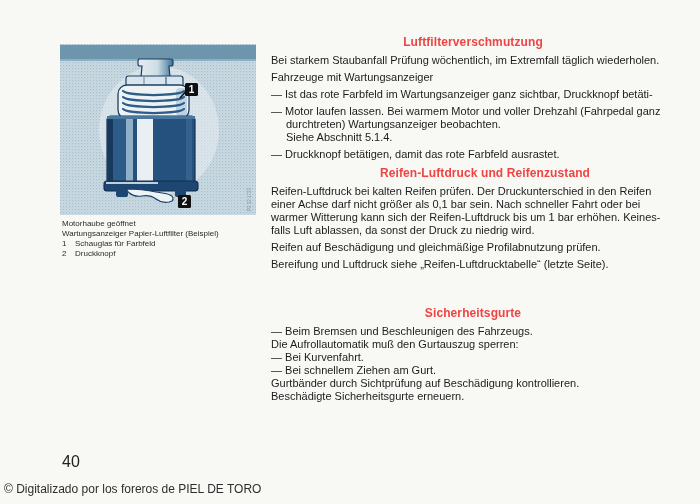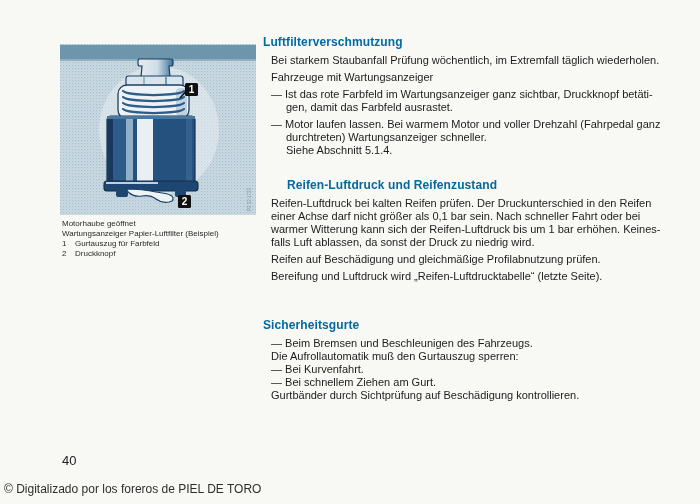--- a/index.html
+++ b/index.html
@@ -9,28 +9,28 @@
   }
   
   .fig{position:absolute;left:60px;top:44px;width:196px;height:171px;}
   .fig svg{display:block;width:100%;height:100%;}
   
   .caption{position:absolute;left:62px;top:219px;width:196px;font-size:8px;line-height:10px;color:#2a2a2a;}
   .legend-row{display:flex;}
   .legend-num{width:13px;flex:none;}
   
   .col{position:absolute;left:263px;top:36px;width:420px;font-size:11px;line-height:13px;color:#1c1c1c;}
-  .hd{font-size:12px;line-height:13px;font-weight:bold;margin:0 0 5px;color:#0369a1;letter-spacing:.1px;}
-  .hd.sp2{margin-top:22px;padding-left:24px;}
+  .hd{font-size:12px;line-height:13px;font-weight:bold;margin:0 0 5px;color:#ef4444;letter-spacing:.1px;text-align:center;}
+  .hd.sp2{margin-top:6px;padding-left:24px;}
   .hd.sp3{margin-top:36px;}
   .block{margin:0 8px 4px;}
   .line{white-space:nowrap;}
   .line.cont{padding-left:15px;}
   
-  .pageno{position:absolute;left:62px;top:453px;font-size:13px;color:#222;}
+  .pageno{position:absolute;left:62px;top:453px;font-size:16px;color:#222;}
   .watermark{position:absolute;left:4px;top:482px;font-size:12px;color:#2e2e2e;}
 </style>
 </head>
 <body>
 
 <div class="page">
 
   <div class="fig">
     <svg viewBox="0 0 196 171" xmlns="http://www.w3.org/2000/svg">
       <defs>
@@ -92,66 +92,69 @@
 
       <text transform="translate(191,167) rotate(-90)" font-size="4.5" fill="#8099a9" font-family="Liberation Sans, sans-serif">P2 32 1723</text>
     </svg>
   </div>
 
   <div class="caption">
     <div class="line">Motorhaube geöffnet</div>
     <div class="line">Wartungsanzeiger Papier-Luftfilter (Beispiel)</div>
     <div class="legend-row">
       <span class="legend-num">1</span>
-      <span>Gurtauszug für Farbfeld</span>
+      <span>Schauglas für Farbfeld</span>
     </div>
     <div class="legend-row">
       <span class="legend-num">2</span>
       <span>Druckknopf</span>
     </div>
   </div>
 
   <div class="col">
 
     <h3 class="hd">Luftfilterverschmutzung</h3>
     <div class="block">
       <div class="line">Bei starkem Staubanfall Prüfung wöchentlich, im Extremfall täglich wiederholen.</div>
     </div>
     <div class="block">
       <div class="line">Fahrzeuge mit Wartungsanzeiger</div>
     </div>
     <div class="block">
       <div class="line">— Ist das rote Farbfeld im Wartungsanzeiger ganz sichtbar, Druckknopf betäti-</div>
-      <div class="line cont">gen, damit das Farbfeld ausrastet.</div>
     </div>
     <div class="block">
       <div class="line">— Motor laufen lassen. Bei warmem Motor und voller Drehzahl (Fahrpedal ganz</div>
-      <div class="line cont">durchtreten) Wartungsanzeiger schneller.</div>
+      <div class="line cont">durchtreten) Wartungsanzeiger beobachten.</div>
       <div class="line cont">Siehe Abschnitt 5.1.4.</div>
+    </div>
+    <div class="block">
+      <div class="line">— Druckknopf betätigen, damit das rote Farbfeld ausrastet.</div>
     </div>
 
     <h3 class="hd sp2">Reifen-Luftdruck und Reifenzustand</h3>
     <div class="block">
       <div class="line">Reifen-Luftdruck bei kalten Reifen prüfen. Der Druckunterschied in den Reifen</div>
       <div class="line">einer Achse darf nicht größer als 0,1 bar sein. Nach schneller Fahrt oder bei</div>
       <div class="line">warmer Witterung kann sich der Reifen-Luftdruck bis um 1 bar erhöhen. Keines-</div>
       <div class="line">falls Luft ablassen, da sonst der Druck zu niedrig wird.</div>
     </div>
     <div class="block">
       <div class="line">Reifen auf Beschädigung und gleichmäßige Profilabnutzung prüfen.</div>
     </div>
     <div class="block">
-      <div class="line">Bereifung und Luftdruck wird „Reifen-Luftdrucktabelle“ (letzte Seite).</div>
+      <div class="line">Bereifung und Luftdruck siehe „Reifen-Luftdrucktabelle“ (letzte Seite).</div>
     </div>
 
     <h3 class="hd sp3">Sicherheitsgurte</h3>
     <div class="block">
       <div class="line">— Beim Bremsen und Beschleunigen des Fahrzeugs.</div>
       <div class="line">Die Aufrollautomatik muß den Gurtauszug sperren:</div>
       <div class="line">— Bei Kurvenfahrt.</div>
       <div class="line">— Bei schnellem Ziehen am Gurt.</div>
       <div class="line">Gurtbänder durch Sichtprüfung auf Beschädigung kontrollieren.</div>
+      <div class="line">Beschädigte Sicherheitsgurte erneuern.</div>
     </div>
   </div>
 
   <div class="pageno">40</div>
   <div class="watermark">© Digitalizado por los foreros de PIEL DE TORO</div>
 </div>
 
 </body></html>

